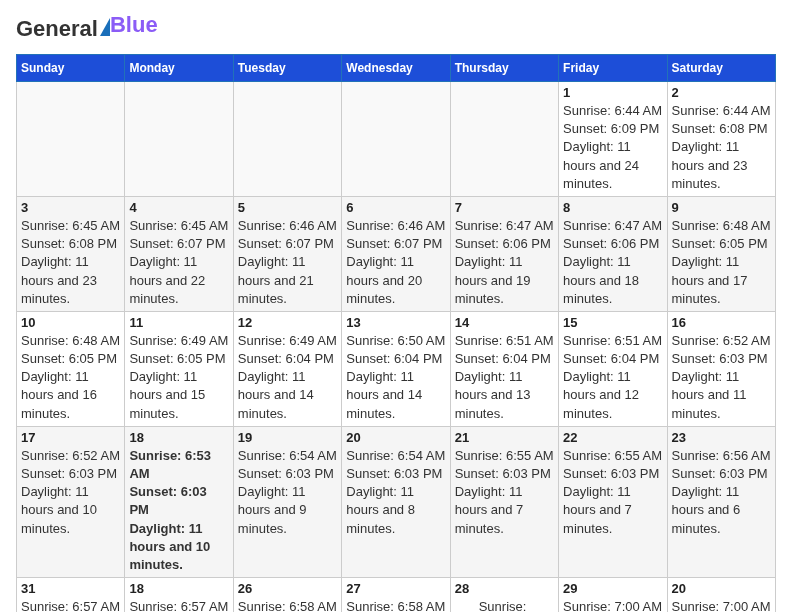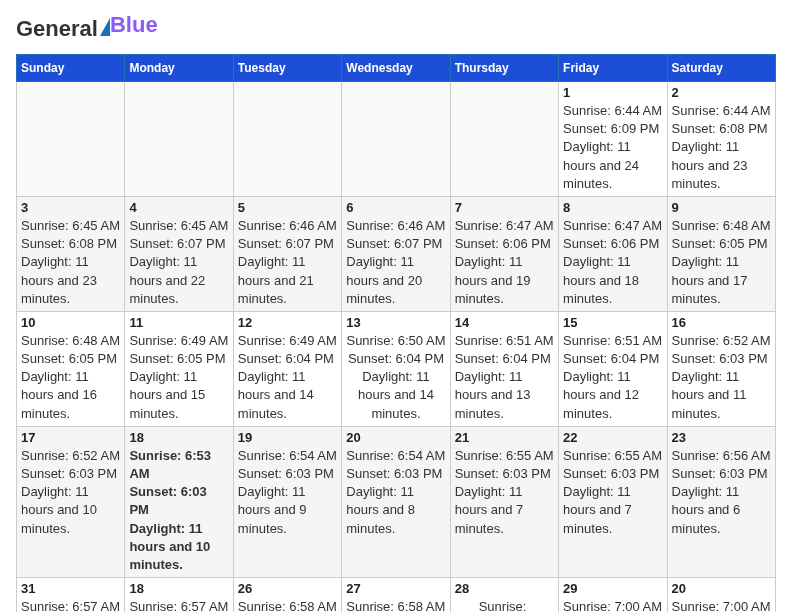--- a/index.html
+++ b/index.html
@@ -179,21 +179,21 @@
 Daylight: 11 hours and 15 minutes.</div>
         </td>
         <td>
           <div class="day-num">12</div>
           <div class="day-info" style="white-space: pre-line;">Sunrise: 6:49 AM
 Sunset: 6:04 PM
 Daylight: 11 hours and 14 minutes.</div>
         </td>
         <td>
           <div class="day-num">13</div>
-          <div class="day-info" style="white-space: pre-line; text-align: center;">Sunrise: 6:50 AM
+          <div class="day-info" style="white-space: pre-line;">Sunrise: 6:50 AM
 Sunset: 6:04 PM
 Daylight: 11 hours and 14 minutes.</div>
         </td>
         <td>
           <div class="day-num">14</div>
           <div class="day-info" style="white-space: pre-line;">Sunrise: 6:51 AM
 Sunset: 6:04 PM
 Daylight: 11 hours and 13 minutes.</div>
         </td>
         <td>

